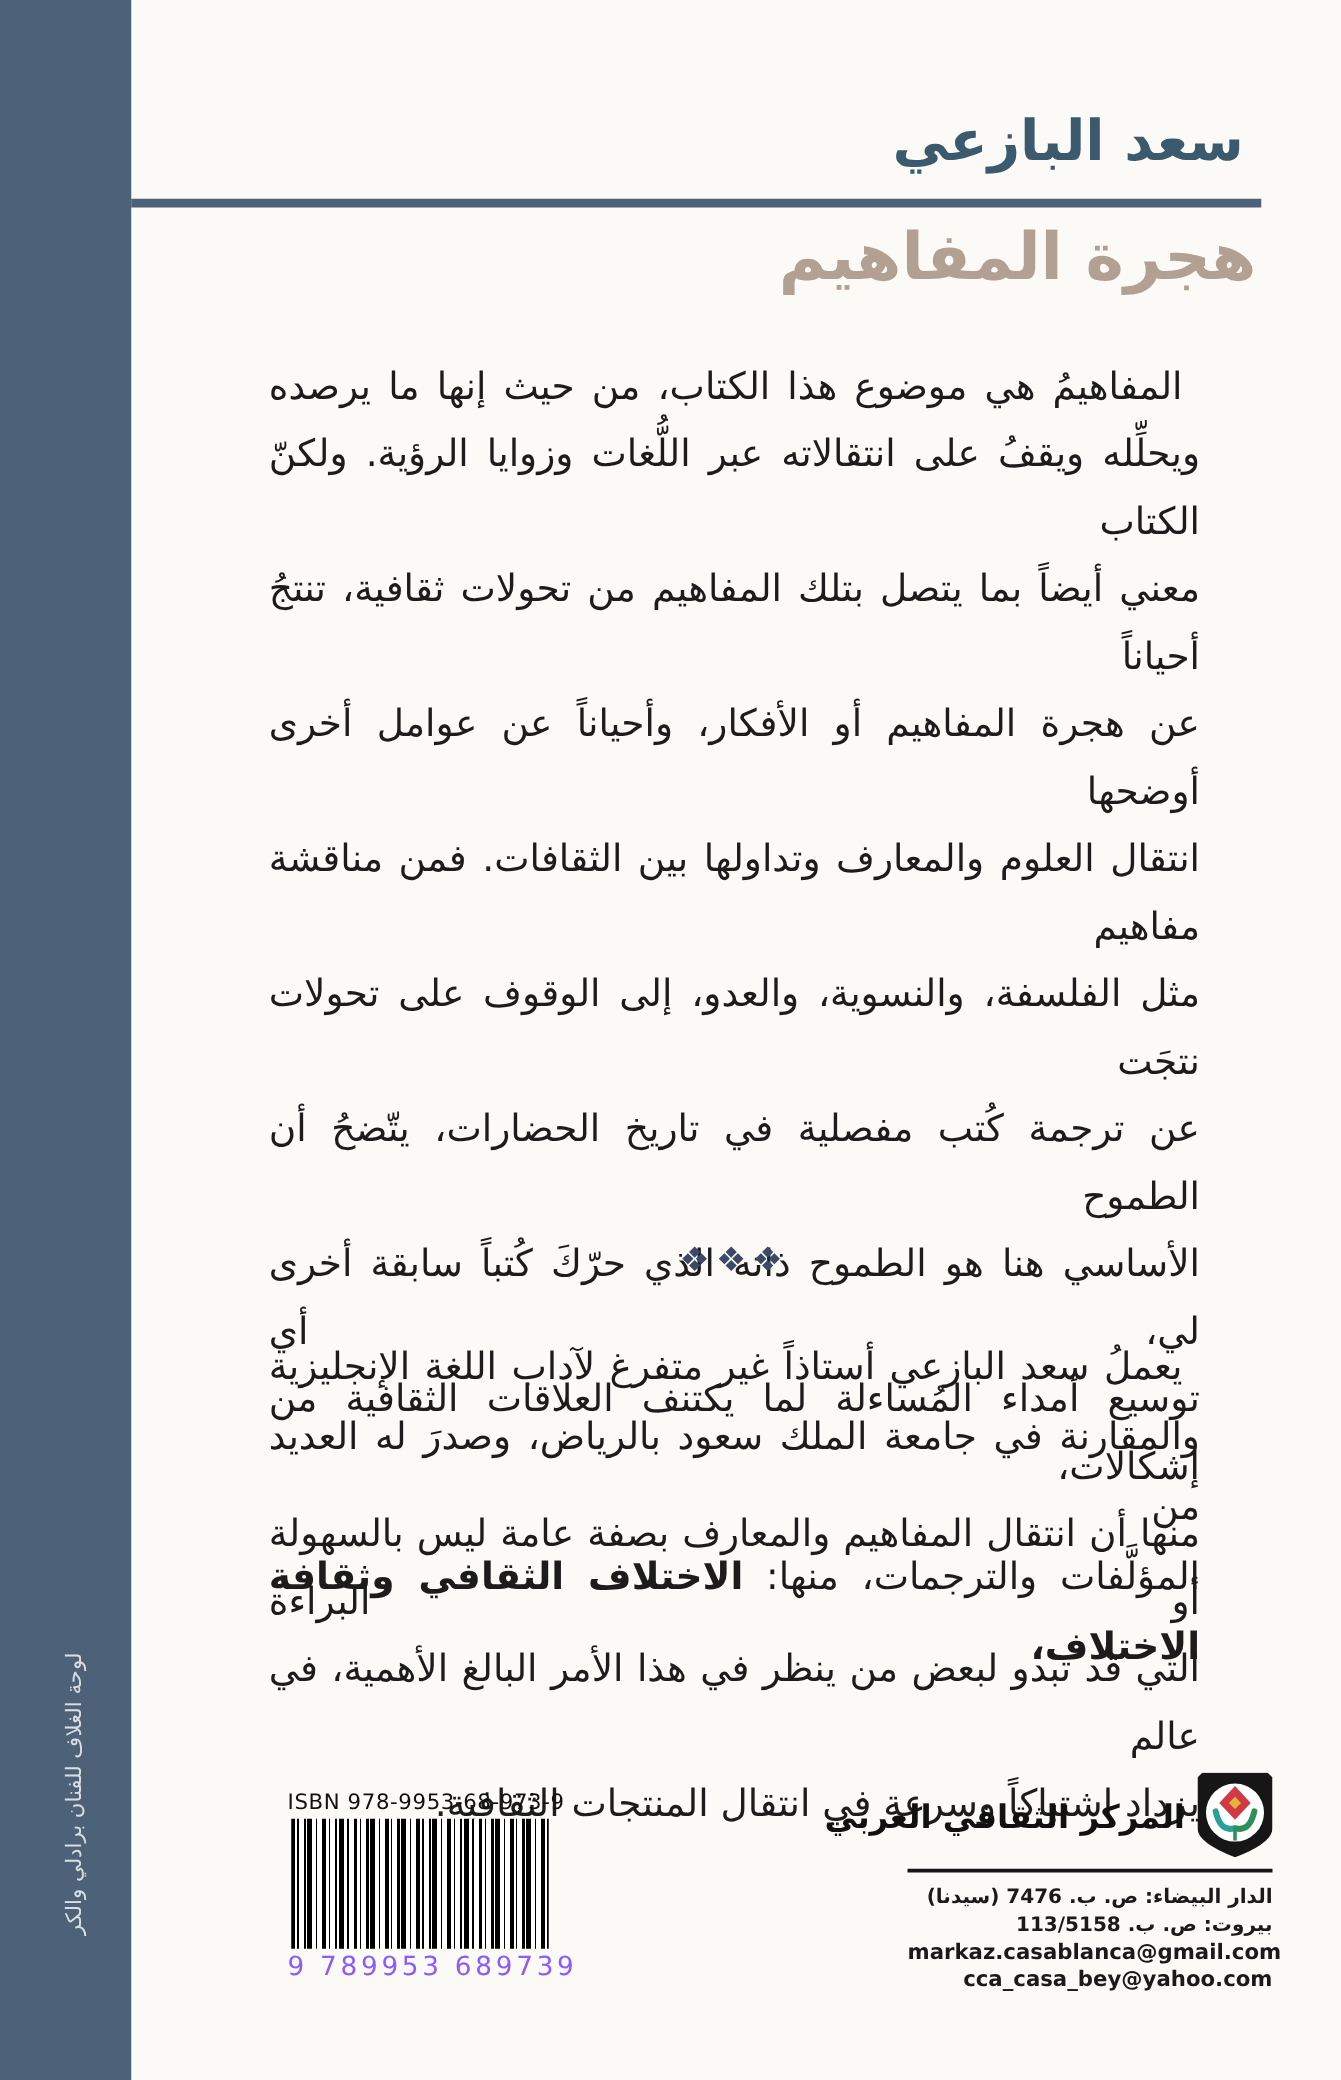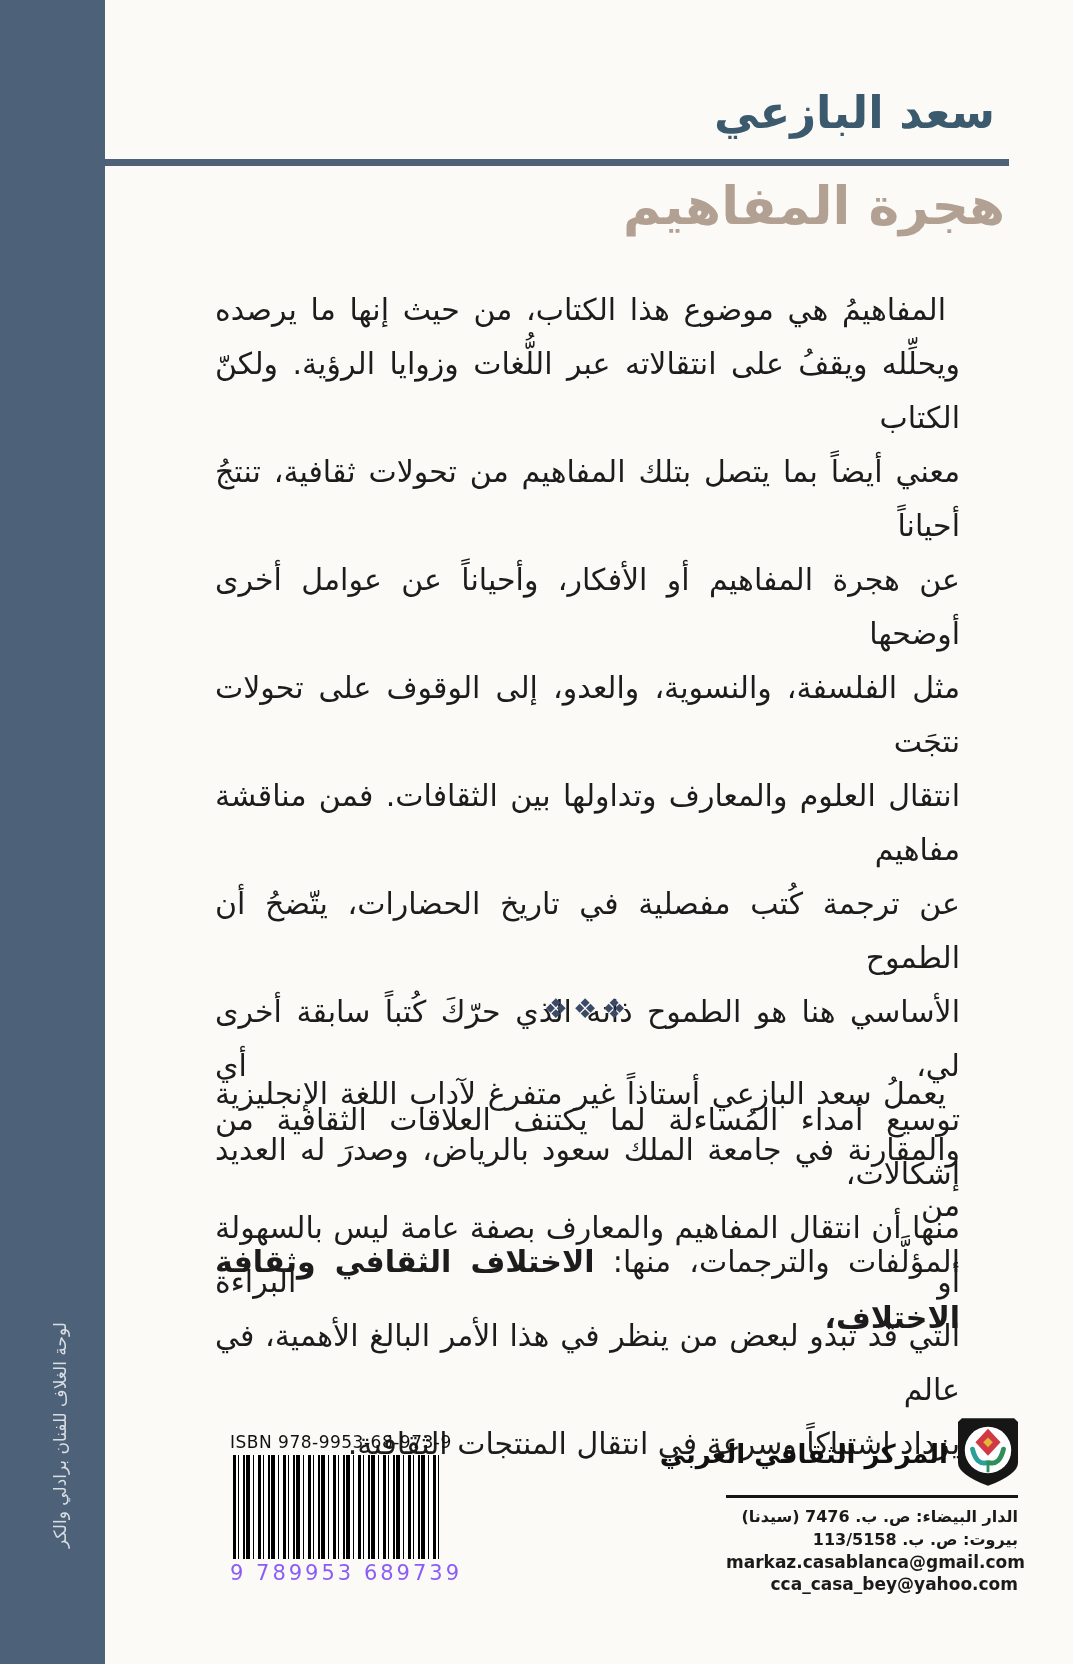--- a/index.html
+++ b/index.html
@@ -132,22 +132,22 @@
 
   <div class="author">سعد البازعي</div>
   <div class="header-rule"></div>
   <div class="book-title">هجرة المفاهيم</div>
 
   <div class="synopsis">
     <div class="line first">المفاهيمُ هي موضوع هذا الكتاب، من حيث إنها ما يرصده</div>
     <div class="line">ويحلِّله ويقفُ على انتقالاته عبر اللُّغات وزوايا الرؤية. ولكنّ الكتاب</div>
     <div class="line">معني أيضاً بما يتصل بتلك المفاهيم من تحولات ثقافية، تنتجُ أحياناً</div>
     <div class="line">عن هجرة المفاهيم أو الأفكار، وأحياناً عن عوامل أخرى أوضحها</div>
+    <div class="line">انتقال العلوم والمعارف وتداولها بين الثقافات. فمن مناقشة مفاهيم</div>
     <div class="line">مثل الفلسفة، والنسوية، والعدو، إلى الوقوف على تحولات نتجَت</div>
-    <div class="line">انتقال العلوم والمعارف وتداولها بين الثقافات. فمن مناقشة مفاهيم</div>
     <div class="line">عن ترجمة كُتب مفصلية في تاريخ الحضارات، يتّضحُ أن الطموح</div>
     <div class="line">الأساسي هنا هو الطموح ذاته الذي حرّكَ كُتباً سابقة أخرى لي، أي</div>
     <div class="line">توسيع أمداء المُساءلة لما يكتنف العلاقات الثقافية من إشكالات،</div>
     <div class="line">منها أن انتقال المفاهيم والمعارف بصفة عامة ليس بالسهولة أو البراءة</div>
     <div class="line">التي قد تبدو لبعض من ينظر في هذا الأمر البالغ الأهمية، في عالم</div>
     <div class="line last">يزداد اشتباكاً وسرعة في انتقال المنتجات الثقافية.</div>
   </div>
 
   <div class="ornament">❖❖❖</div>
 

